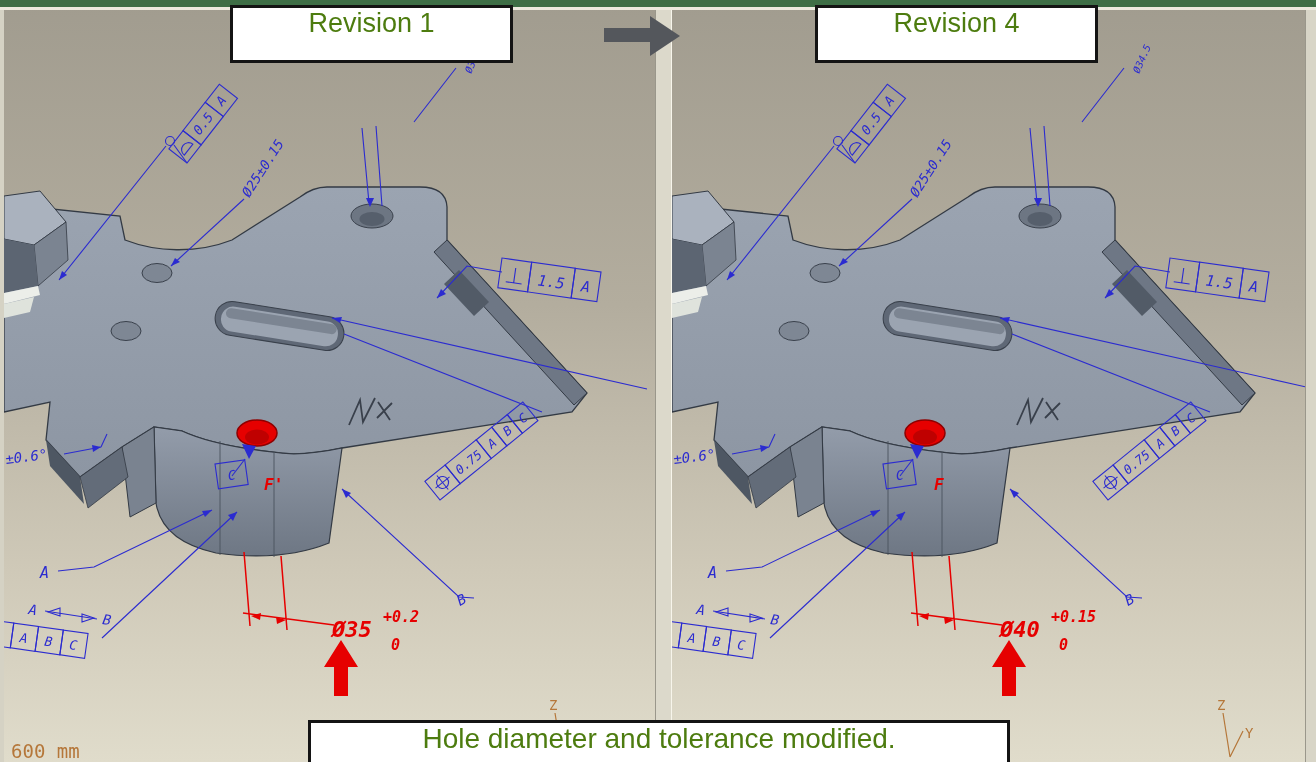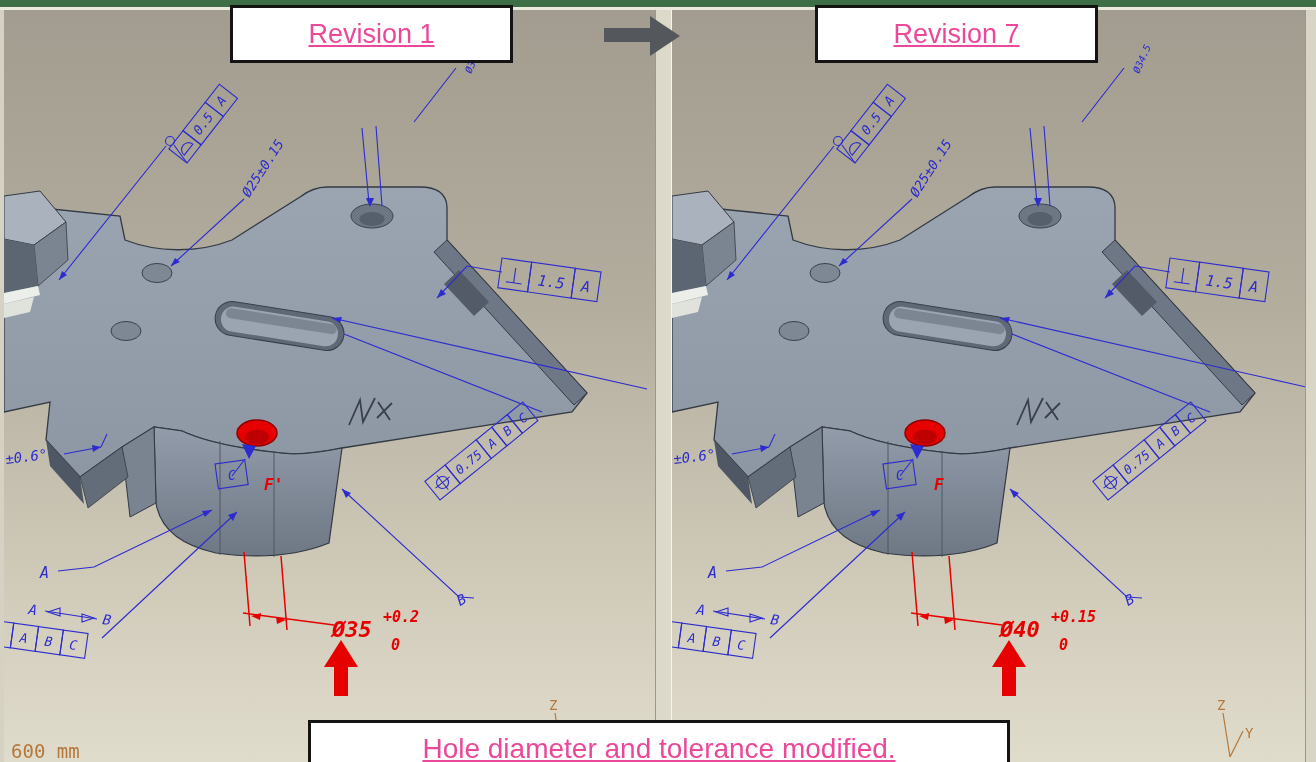--- a/index.html
+++ b/index.html
@@ -5,21 +5,21 @@
   html,body{margin:0;padding:0;background:#222;}
   .stage{position:relative;width:1316px;height:762px;overflow:hidden;background:#cfcaba;font-family:"Liberation Sans",sans-serif;}
   .edge-top{position:absolute;left:0;top:0;width:1316px;height:7px;background:#3e6e46;z-index:30;}
   .edge-top-light{position:absolute;left:0;top:7px;width:1316px;height:3px;background:#ecead f;background:#eceadf;z-index:30;}
   .edge-left{position:absolute;left:0;top:7px;width:4px;height:755px;background:#d5d2c4;z-index:25;}
   .edge-right{position:absolute;left:1305px;top:7px;width:11px;height:755px;background:#d8d5c7;border-left:1px solid #9a978b;z-index:25;}
   .divider{position:absolute;left:655px;top:7px;width:17px;height:755px;background:#dcd9cb;border-left:1px solid #9a978b;border-right:1px solid #f7f5eb;z-index:25;box-sizing:border-box;}
   .viewport{position:absolute;top:0;height:762px;overflow:hidden;}
   .viewport.left{left:4px;width:651px;}
   .viewport.right{left:672px;width:633px;}
-  .titlebox{position:absolute;background:#fff;border:3px solid #141414;box-sizing:border-box;display:flex;align-items:center;justify-content:center;color:#ec4899;z-index:40;text-decoration:underline;}
+  .titlebox{position:absolute;background:#fff;border:3px solid #141414;box-sizing:border-box;display:flex;justify-content:center;color:#4d7c0f;z-index:40;}
   .titlebox.rev{top:5px;width:283px;height:58px;font-size:27px;}
   .titlebox.rev1{left:230px;}
   .titlebox.rev2{left:815px;}
   .titlebox.caption{left:308px;top:692px;width:702px;height:58px;font-size:28px;z-index:40;margin-top:28px;}
   .flow-arrow{position:absolute;left:604px;top:14px;width:78px;height:44px;z-index:41;}
   
   text{font-family:"DejaVu Sans Mono",monospace;}
   .cadb{fill:#2b2bd0;font-style:italic;}
   .cadr{fill:#e60000;font-style:italic;font-weight:bold;}
   .cado{fill:#b5773a;font-style:normal;}
@@ -255,21 +255,21 @@
   <div class="divider"></div>
   <div class="edge-left"></div>
   <div class="edge-right"></div>
   <div class="edge-top"></div>
   <div class="edge-top-light"></div>
 
   <div class="titlebox rev rev1">
     <span>Revision 1</span>
   </div>
   <div class="titlebox rev rev2">
-    <span>Revision 7</span>
+    <span>Revision 4</span>
   </div>
   <div class="flow-arrow">
     <svg width="78" height="44" viewBox="0 0 78 44">
       <polygon points="0,14 46,14 46,2 76,22 46,42 46,28 0,28" fill="#54575c"></polygon>
     </svg>
   </div>
   <div class="titlebox caption">
     <span>Hole diameter and tolerance modified.</span>
   </div>
 

